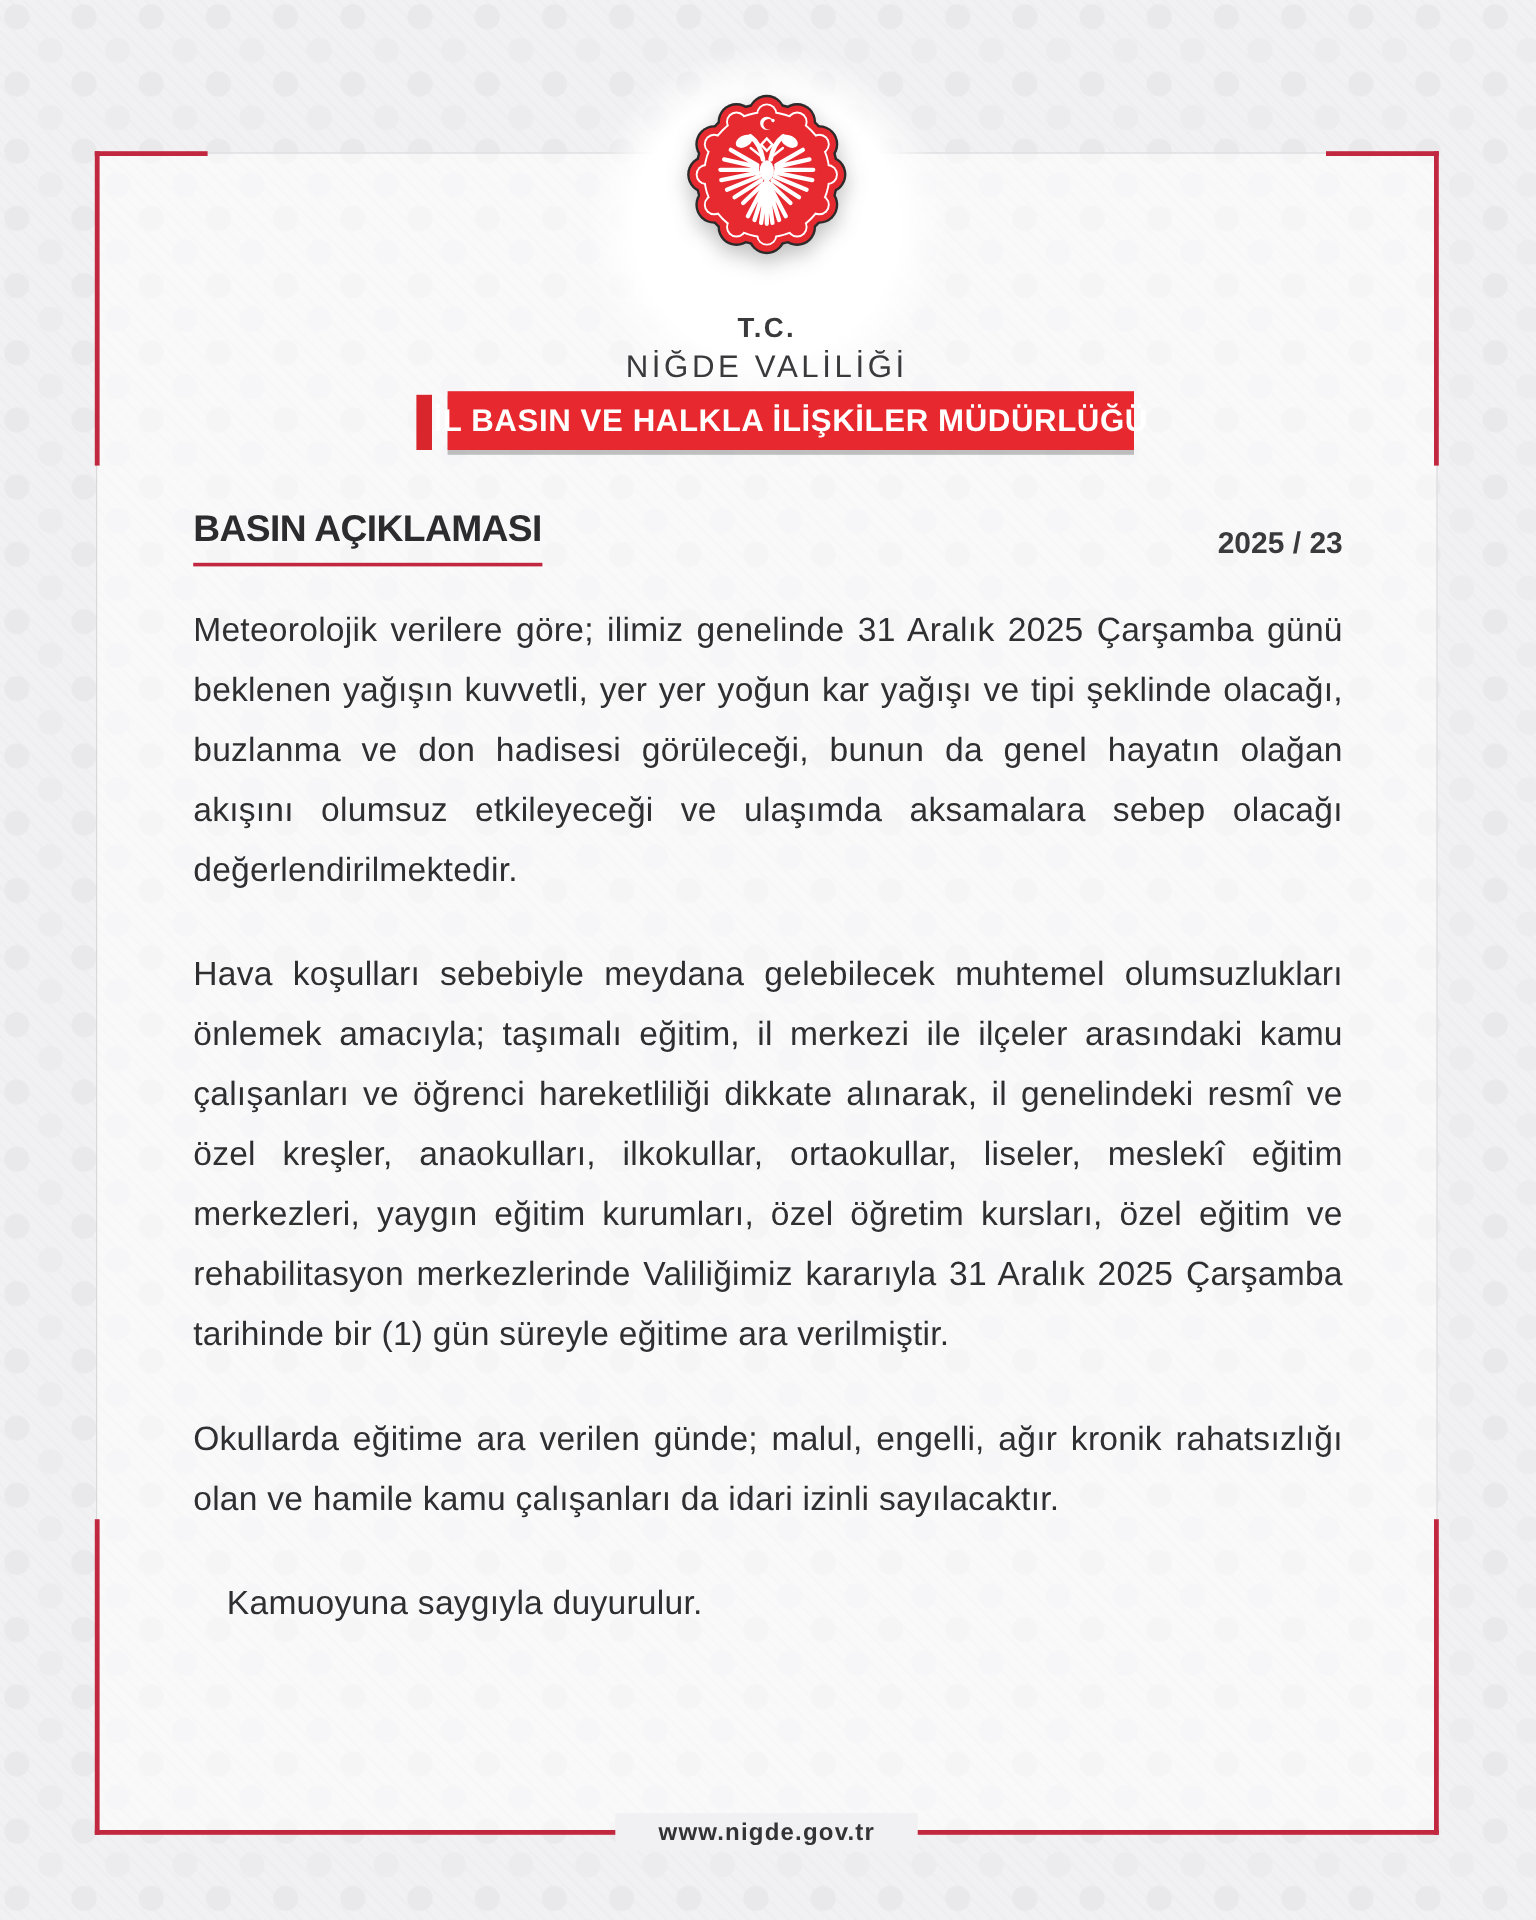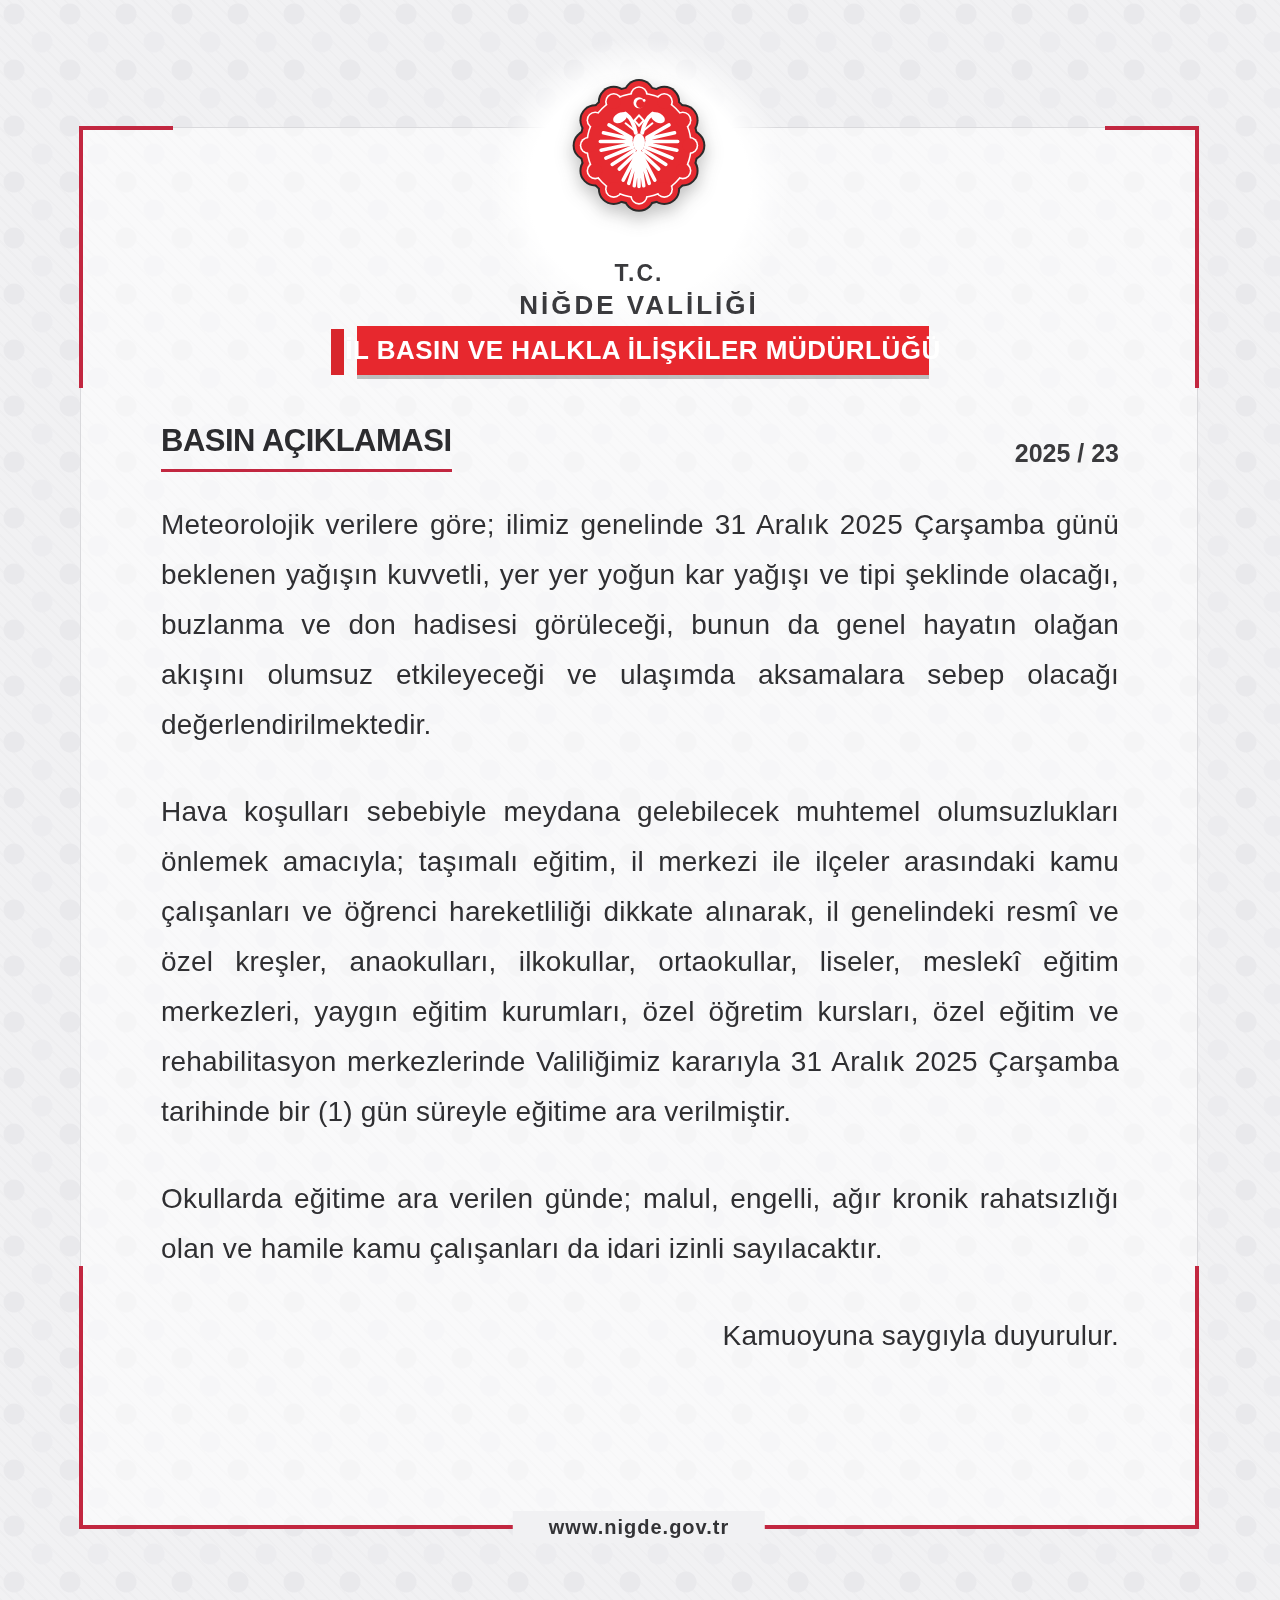--- a/index.html
+++ b/index.html
@@ -47,24 +47,24 @@
     position:absolute; top:-60px; left:50%; transform:translateX(-50%);
     width:158px; height:158px;
     filter: drop-shadow(0 7px 9px rgba(40,40,40,0.30));
   }
 
   .org-name {
     position:absolute; top:104px; left:0; right:0;
     text-align:center; color:#3a3a3d;
   }
   .org-name .l1 { font-size:23px; font-weight:bold; letter-spacing:2px;margin-top:28px; }
-  .org-name .l2 { font-size:26px; font-weight:bold; letter-spacing:3px; margin-top:3px; }
-
-  
-  .banner-wrap { position:absolute; top:198px; left:0; width:100%; height:37px; }
+  .org-name .l2 { font-size:26px; font-weight:normal; letter-spacing:3px; margin-top:3px; }
+
+  
+  .banner-wrap { position:absolute; top:198px; left:16px; width:100%; height:37px; }
   .banner-tab {
     position:absolute; left:250px; top:3px; width:13px; height:46px;
     background:#d8262c;
   }
   .banner {
     position:absolute; left:276px; top:0; width:572px; height:49px;
     background:#e7282e;
     box-shadow: 0 4px 0 rgba(120,120,120,0.45);
     display:flex; align-items:center; justify-content:center;
   }
@@ -86,21 +86,21 @@
 
   
   .body-text {
     position:absolute; top:372px; left:80px; width:958px;
     color:#2f2f32;
   }
   .body-text p {
     font-size:28px; line-height:50px; text-align:justify;
     letter-spacing:0.2px; margin-bottom:37px;
   }
-  .body-text p.no-justify { text-align:right; }
+  .body-text p.no-justify { text-align:left;margin-left:28px; }
 
   
   .footer-label {
     position:absolute; left:50%; bottom:-16px; transform:translateX(-50%);
     background:#f1f1f3; padding:0 36px;
     font-size:20px; font-weight:bold; color:#333336; letter-spacing:1px;
     line-height:32px; white-space:nowrap;
   }
 </style>
 </head>

